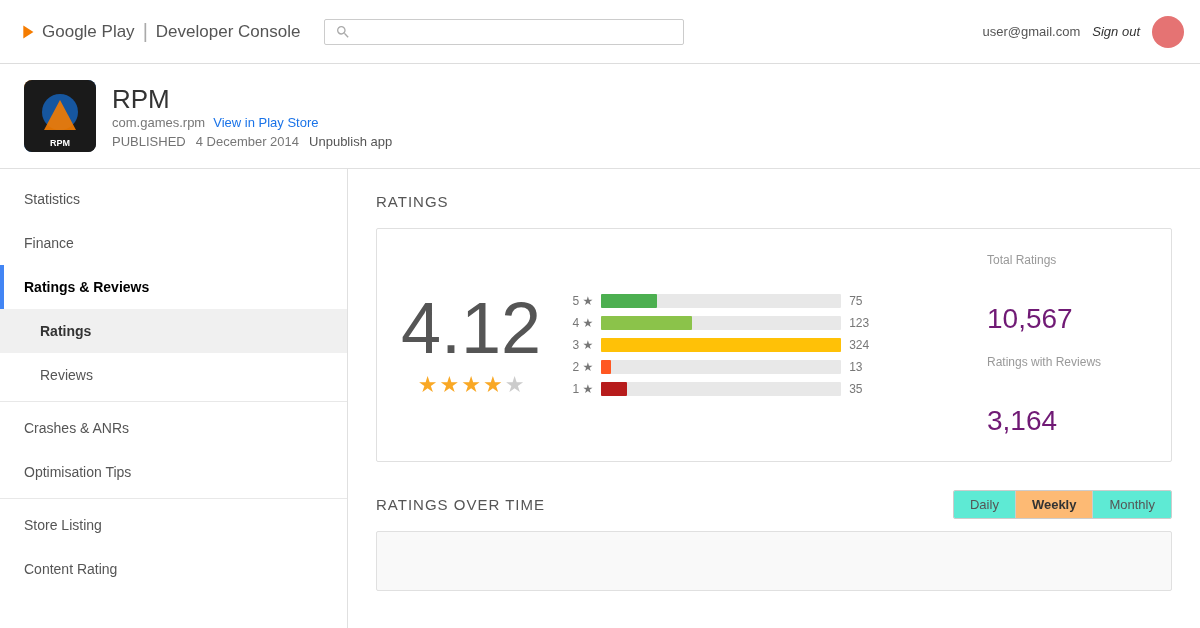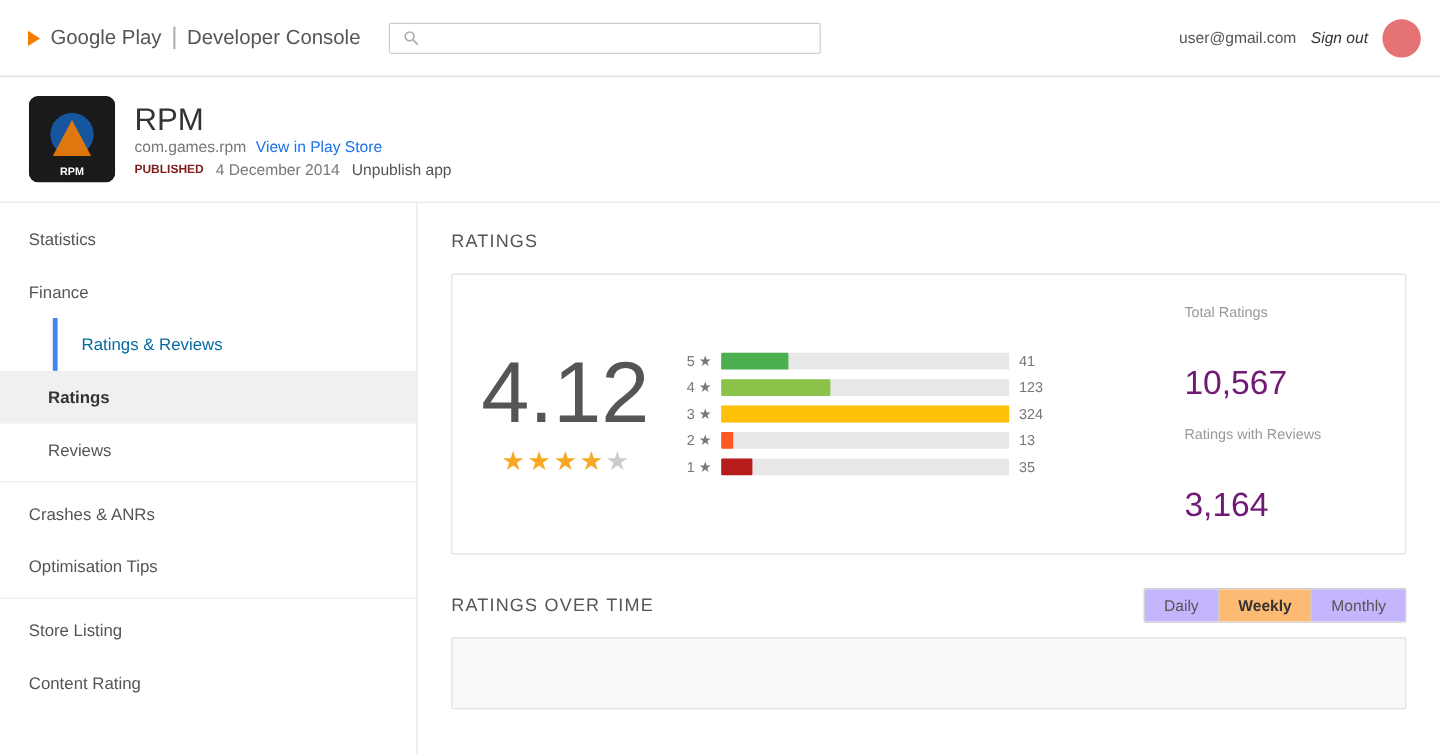--- a/index.html
+++ b/index.html
@@ -119,23 +119,23 @@
       text-decoration: none;
       margin-left: 8px;
     }
     .app-status-row {
       display: flex;
       align-items: center;
       gap: 10px;
       margin-top: 4px;
     }
     .status-published {
-      color: #7f1d1d;
-      font-weight: bold;
-      font-size: 10px;
+      color: #737373;
+      font-weight: normal;
+      font-size: 13px;
     }
     .status-date {
       color: #777;
       font-size: 13px;
     }
     .unpublish-link {
       color: #555;
       font-size: 13px;
       cursor: pointer;
     }
@@ -158,23 +158,22 @@
     }
     .sidebar-item {
       padding: 14px 24px;
       cursor: pointer;
       color: #555;
       font-size: 14px;
       display: flex;
       align-items: center;
     }
     .sidebar-item.active {
-      color: #0369a1;
-      font-weight: normal;
-      margin-left: 44px;
+      color: #000000;
+      font-weight: bold;
     }
     .sidebar-item.sub-item {
       padding-left: 40px;
     }
     .sidebar-item.sub-item.active-sub {
       font-weight: bold;
       color: #333;
     }
     .sidebar-section {
       border-left: 3px solid #4285f4;
@@ -299,21 +298,21 @@
     .time-buttons {
       display: flex;
       border: 1px solid #ccc;
       border-radius: 2px;
       overflow: hidden;
     }
     .time-btn {
       padding: 6px 16px;
       font-size: 13px;
       cursor: pointer;
-      background: #c4b5fd;
+      background: #5eead4;
       color: #555;
       border: none;
       border-right: 1px solid #ccc;
     }
     .time-btn:last-child { border-right: none; }
     .time-btn.active {
       background: #fdba74;
       font-weight: bold;
       color: #333;
     }
@@ -428,21 +427,21 @@
           <span class="star-empty">★</span>
         </div>
       </div>
 
       <div class="bar-chart" id="bar-chart">
       <div class="bar-row">
       <span class="bar-label">5 ★</span>
       <div class="bar-track">
         <div class="bar-fill" style="width:23.14814814814815%;background:#4caf50;"></div>
       </div>
-      <span class="bar-count">41</span>
+      <span class="bar-count">75</span>
     </div>
           <div class="bar-row">
       <span class="bar-label">4 ★</span>
       <div class="bar-track">
         <div class="bar-fill" style="width:37.96296296296296%;background:#8bc34a;"></div>
       </div>
       <span class="bar-count">123</span>
     </div>
           <div class="bar-row">
       <span class="bar-label">3 ★</span>

